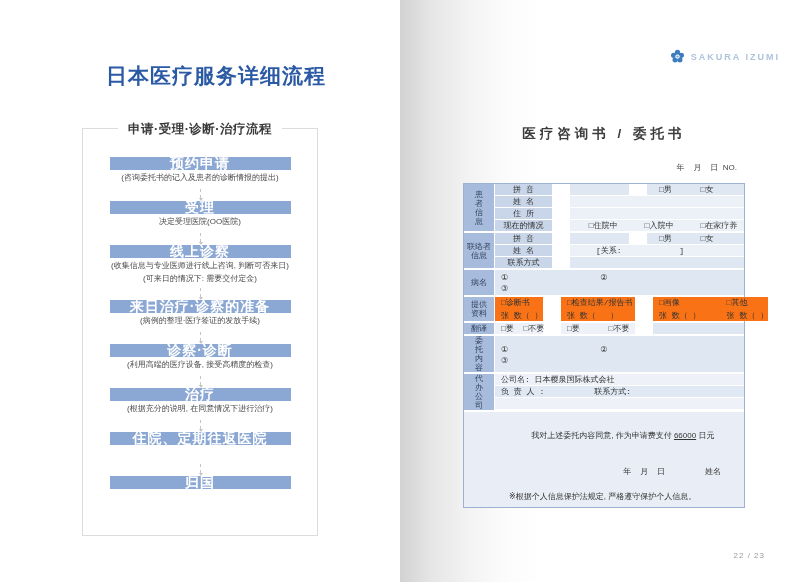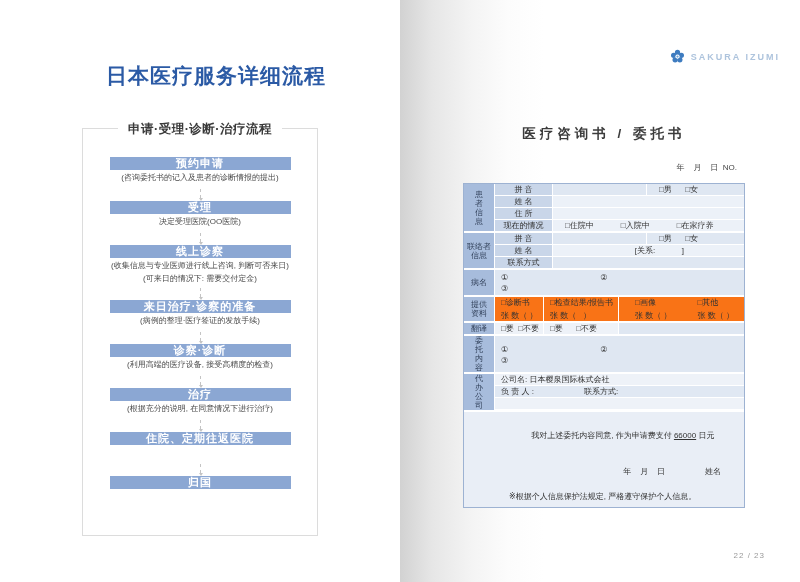--- a/index.html
+++ b/index.html
@@ -24,21 +24,21 @@
   .flow-legend {
     position:absolute; top:-8px; left:50%; transform:translateX(-50%);
     background:#fff; padding:0 10px; white-space:nowrap;
     font-size:12.5px; font-weight:bold; color:#3a3a3a; letter-spacing:0.5px;
   }
   .step { position:relative; display:flex; flex-direction:column; align-items:center; }
   .step.h44 { height:44px; } .step.h55 { height:55px; }
   .step.h32 { height:32px; } .step.h34 { height:44px; } .step.hend { height:13px; }
   .bar {
     width:181px; height:13px; background:#8ba7d3; color:#fff;
-    font-size:11px; font-weight:bold; letter-spacing:1px;
+    font-size:14px; font-weight:bold; letter-spacing:1px;
     display:flex; align-items:center; justify-content:center; flex:none; white-space:nowrap;
   }
   .note { font-size:8px; color:#4a4a4a; line-height:10px; margin-top:3px; text-align:center; white-space:nowrap; }
   .connector {
     position:absolute; bottom:3px; left:50%; width:0; height:9px;
     border-left:1px dashed #c4c4c4;
   }
   .connector::after {
     content:""; position:absolute; left:-2.5px; bottom:-3px;
     border-left:2.5px solid transparent; border-right:2.5px solid transparent;
@@ -72,31 +72,31 @@
   .blk { display:flex; gap:1px; }
   .gcell {
     width:30px; flex:none; background:#a7bcdc; color:#2f3e57;
     display:flex; align-items:center; justify-content:center; text-align:center;
     line-height:9px; font-size:8px;
   }
   .gv1 { width:9px; word-break:break-all; margin:auto; }   
   .gv2 { width:18px; word-break:break-all; margin:auto; }  
   .gv3 { width:26px; word-break:break-all; margin:auto; }  
   .rows { flex:1; display:flex; flex-direction:column; gap:1px; }
-  .row { display:flex; gap:1px; height:11px; } .row.h24 { height:24px; }
+  .row { display:flex; gap:18px; height:11px;font-family:Liberation Mono, monospace; } .row.h24 { height:24px; }
   .lcell {
     width:57px; flex:none; background:#c9d6e9;
     display:flex; align-items:center; justify-content:center; white-space:pre;
   }
   .lcell.sm { width:33px; }
   .vcell { flex:1; background:#dfe7f2; display:flex; align-items:center; padding-left:6px; white-space:pre; }
   .vcell.alt { background:#ecf1f8; }
   .vcell.w97 { flex:none; width:97px; padding-left:12px; }
   .vcell.w64 { flex:none; width:64px; }
-  .opts { gap:27px; padding-left:12px; }
+  .opts { gap:27px; padding-left:12px;justify-content:center; }
   .rel { margin-left:auto; margin-right:60px; }
   .bigcell { flex:1; background:#dfe7f2; padding:3px 0 2px 6px; display:flex; flex-direction:column; justify-content:center; gap:2px; }
   .numline { display:flex; white-space:pre; }
   .num2 { margin-left:92px; }
   .mcell {
     background:#f97316; display:flex; flex-direction:column; justify-content:center;
     gap:2px; padding-left:6px; white-space:pre;
   }
   .mc1 { width:48px; flex:none; } .mc2 { width:74px; flex:none; }
   .mc3 { flex:1; flex-direction:row; gap:0; align-items:center; }

